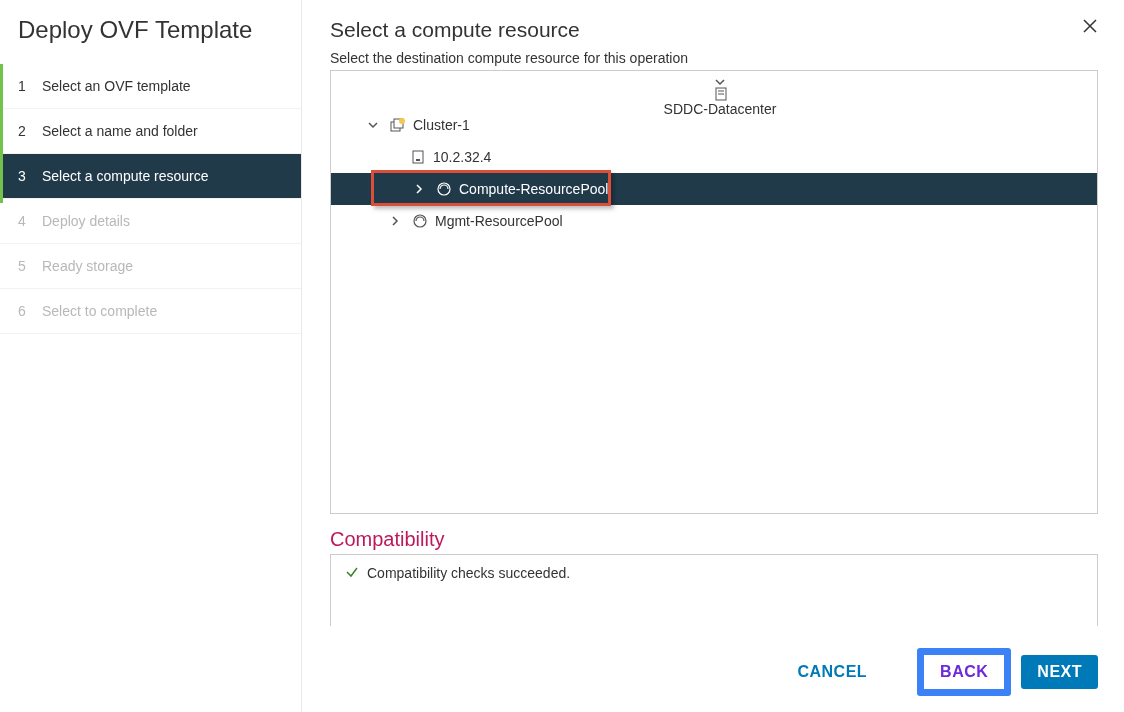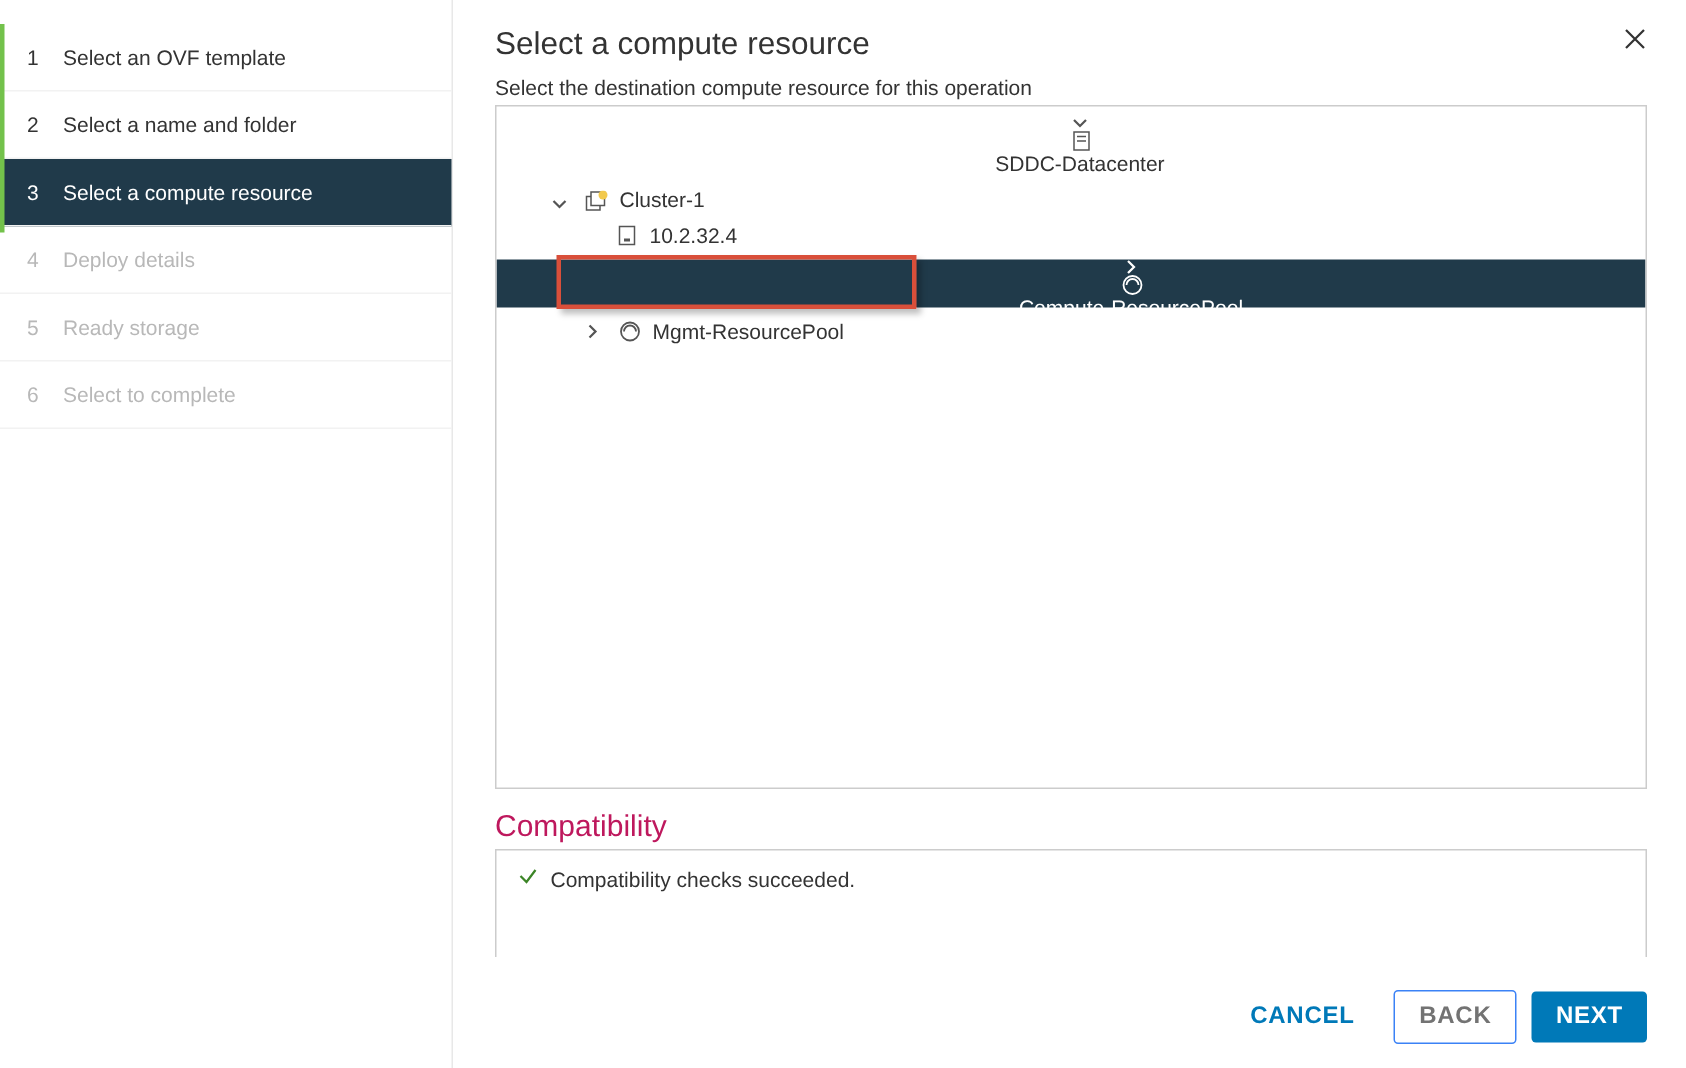--- a/index.html
+++ b/index.html
@@ -131,21 +131,21 @@
       margin-bottom: 3px;
     }
     .compat-box {
       border: 1px solid #ccc;
       border-bottom: none;
       padding: 10px 14px;
       height: 72px;
     }
     .compat-row {
       display: flex;
-      align-items: center;
+      align-items: flex-start;
       font-size: 14px;
       color: #333;
     }
     .footer {
       display: flex;
       justify-content: flex-end;
       gap: 10px;
       padding-top: 22px;
       align-items: center;
     }
@@ -157,33 +157,35 @@
       cursor: pointer;
       border-radius: 3px;
       border: none;
     }
     .btn-link {
       background: transparent;
       color: #0079b8;
     }
     .btn-outline {
       background: #fff;
-      color: #737373;
-      border: 1px solid #3b82f6;
+      color: #6d28d9;
+      border: 7px solid #3b82f6;
+      margin-left: 24px;
     }
     .btn-primary {
       background: #0079b8;
       color: #fff;
     }
   </style>
 </head>
 <body>
 
 <div class="container">
   <div class="sidebar">
+    <div class="sidebar-title">Deploy OVF Template</div>
     <div class="steps">
       <div class="step-progress"></div>
       <div class="step">
         <span class="step-num">1</span>
         <span>Select an OVF template</span>
       </div>
       <div class="step">
         <span class="step-num">2</span>
         <span>Select a name and folder</span>
       </div>
@@ -224,21 +226,21 @@
         </span>
         <span class="icon" style="margin-left:8px;">
           <svg width="14" height="14" viewBox="0 0 14 14">
               <rect x="2" y="1" width="10" height="12" stroke="#555" fill="none" stroke-width="1"></rect>
               <line x1="4" y1="4" x2="10" y2="4" stroke="#555"></line>
               <line x1="4" y1="7" x2="10" y2="7" stroke="#555"></line>
             </svg>
         </span>
         <span>SDDC-Datacenter</span>
       </div>
-      <div class="tree-row" style="padding-left:34px;align-items:flex-end;">
+      <div class="tree-row" style="padding-left:34px;">
         <span class="toggle">
           <svg width="10" height="10" viewBox="0 0 10 10">
               <path d="M1 3 L5 7 L9 3" stroke="#555" stroke-width="1.5" fill="none"></path>
             </svg>
         </span>
         <span class="icon" style="margin-left:8px;">
           <svg width="16" height="14" viewBox="0 0 16 14">
               <rect x="1" y="4" width="9" height="9" stroke="#555" fill="none"></rect>
               <rect x="4" y="1" width="9" height="9" stroke="#555" fill="#fff"></rect>
               <circle cx="12" cy="3" r="3" fill="#f2c94c"></circle>
@@ -248,21 +250,21 @@
       </div>
       <div class="tree-row" style="padding-left:78px;">
         <span class="icon">
           <svg width="12" height="14" viewBox="0 0 12 14">
               <rect x="1" y="1" width="10" height="12" stroke="#555" fill="none"></rect>
               <rect x="4" y="9" width="4" height="2" fill="#555"></rect>
             </svg>
         </span>
         <span>10.2.32.4</span>
       </div>
-      <div class="tree-row selected" style="padding-left:80px;flex-direction:column;">
+      <div class="tree-row selected" style="padding-left:80px;">
         <span class="toggle">
           <svg width="10" height="10" viewBox="0 0 10 10">
               <path d="M3 1 L7 5 L3 9" stroke="#fff" stroke-width="1.5" fill="none"></path>
             </svg>
         </span>
         <span class="icon" style="margin-left:8px;">
           <svg width="14" height="14" viewBox="0 0 14 14">
               <circle cx="7" cy="7" r="6" stroke="#fff" fill="none" stroke-width="1.2"></circle>
               <path d="M3 7 A4 4 0 0 1 11 7" stroke="#fff" fill="none" stroke-width="1.2"></path>
             </svg>

